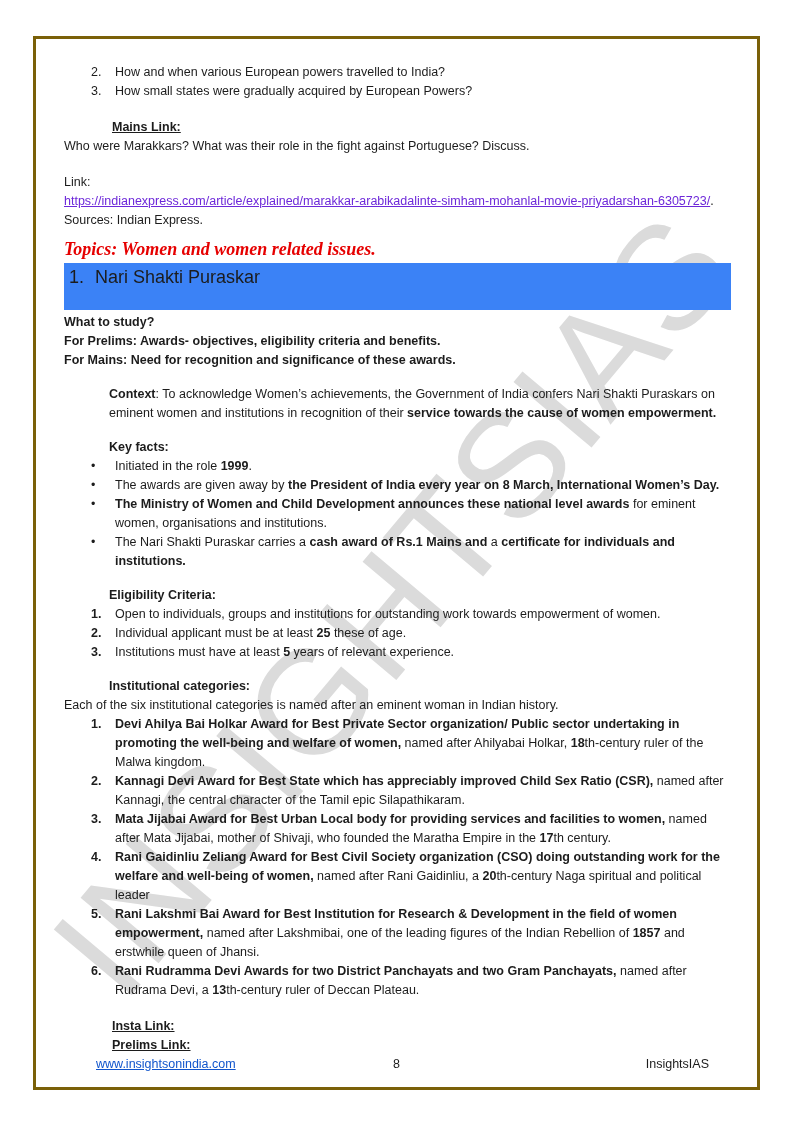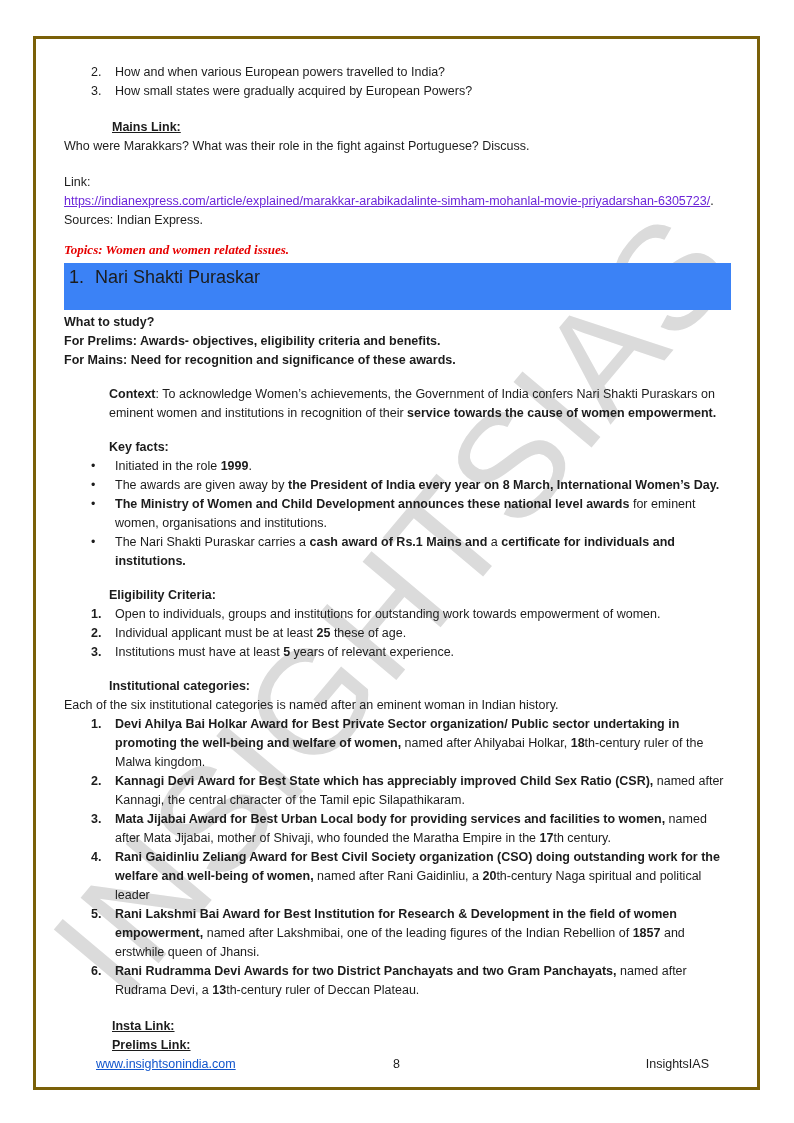--- a/index.html
+++ b/index.html
@@ -32,21 +32,21 @@
   .mt { margin-top:15px;margin-left:45px; }
   .mt2 { margin-top:17px; }
   .li { display:flex; }
   .li .num, .li .marker { flex:0 0 24px; margin-left:27px; }
   .li .txt { flex:1; }
   .linkline a { color:#6d28d9; text-decoration:underline; word-break:break-all; }
   .topics {
     color:#E60000;
     font-family:"Liberation Serif","DejaVu Serif",serif;
     font-style:italic; font-weight:bold;
-    font-size:13px; line-height:21px;
+    font-size:18px; line-height:21px;
     margin-top:9px;
   }
   .headline {
     background:#3b82f6;
     font-size:18px; line-height:25px;
     padding:2px 6px 20px 5px;
     margin:3px 0 3px 0;
   }
   .headline .hnum { display:inline-block; margin-right:11px; }
   .footer {

